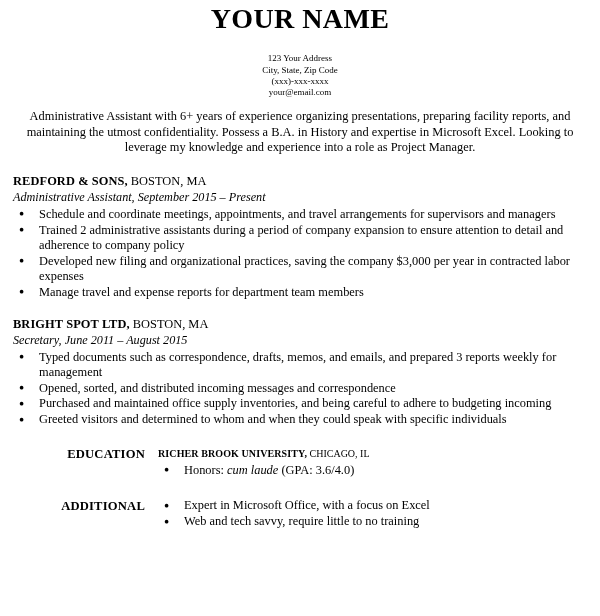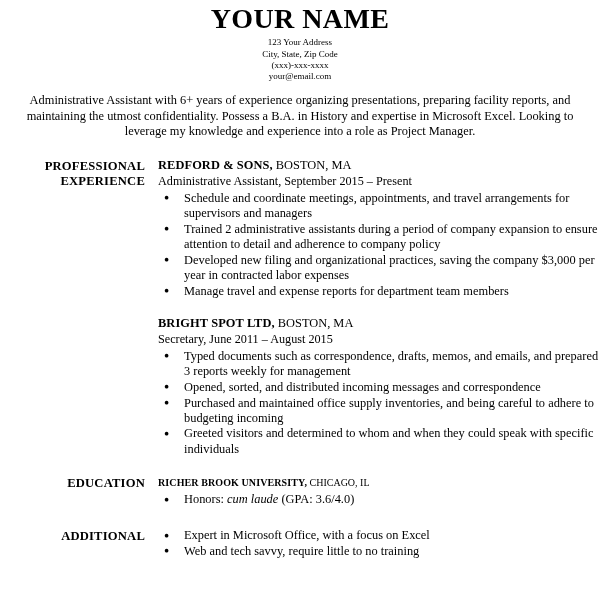--- a/index.html
+++ b/index.html
@@ -28,21 +28,21 @@
     padding-top: 4px;
   }
   .full-name {
     font-size: 28px;
     font-weight: bold;
     letter-spacing: 0.4px;
     line-height: 1.05;
     margin: 0;
   }
   .contact-block {
-    margin-top: 4px;
+    margin-top: 20px;
   }
   .contact-line {
     font-size: 9px;
     line-height: 11.2px;
     margin: 0;
   }
 
   
   .summary {
     margin: 11px 22px 0 22px;
@@ -84,20 +84,21 @@
     line-height: 15px;
     margin: 0;
   }
   .job-org .org-name {
     font-weight: bold;
     letter-spacing: 0.1px;
   }
   .job-org .org-loc { font-weight: normal; }
   .job-meta {
     font-size: 12.2px;
+    font-style: italic;
     line-height: 15px;
     margin: 1px 0 0 0;
   }
 
   
   ul.bullets {
     list-style: none;
     margin: 2px 0 0 0;
     padding: 0;
   }
@@ -147,24 +148,20 @@
       <div class="contact-line">123 Your Address</div>
       <div class="contact-line">City, State, Zip Code</div>
       <div class="contact-line">(xxx)-xxx-xxxx</div>
       <div class="contact-line">your@email.com</div>
     </div>
   </div>
 
   <div class="summary">Administrative Assistant with 6+ years of experience organizing presentations, preparing facility reports, and maintaining the utmost confidentiality. Possess a B.A. in History and expertise in Microsoft Excel. Looking to leverage my knowledge and experience into a role as Project Manager.</div>
 
   <div class="section">
-    <div class="section-label">
-      <div>PROFESSIONAL</div>
-      <div>EXPERIENCE</div>
-    </div>
     <div class="section-body">
 
       <div class="job">
         <div class="job-org">
           <span class="org-name">REDFORD &amp; SONS,</span><span class="org-loc"> BOSTON, MA</span>
         </div>
         <div class="job-meta">Administrative Assistant, September 2015 – Present</div>
         <ul class="bullets">
           <li>Schedule and coordinate meetings, appointments, and travel arrangements for supervisors and managers</li>
           <li>Trained 2 administrative assistants during a period of company expansion to ensure attention to detail and adherence to company policy</li>

